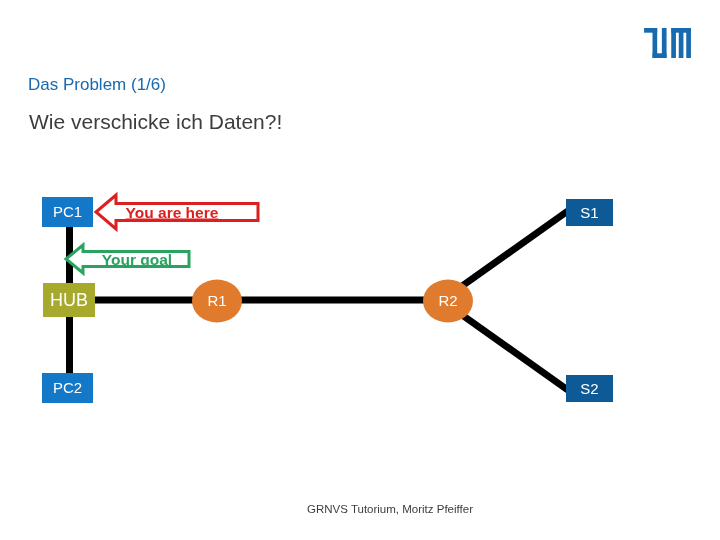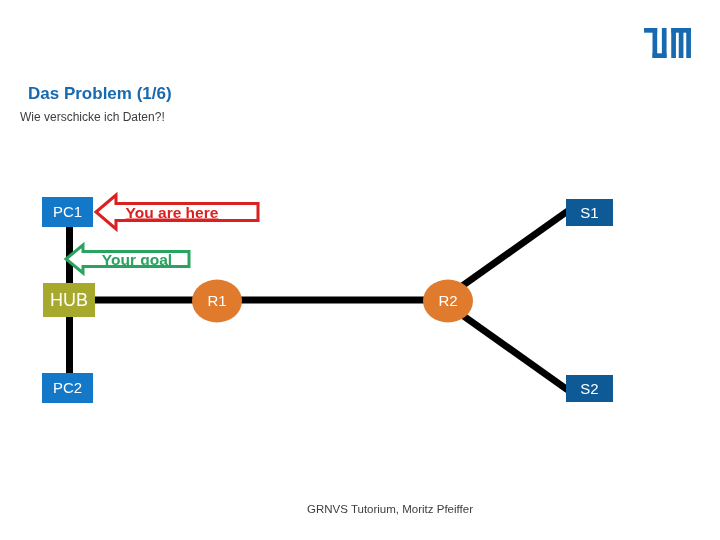--- a/index.html
+++ b/index.html
@@ -14,31 +14,31 @@
   .logo-svg {
     position: absolute;
     left: 644px;
     top: 28px;
     width: 47px;
     height: 30px;
   }
   .title {
     position: absolute;
     left: 28px;
-    top: 84px;
+    top: 75px;
     font-size: 17px;
-    font-weight: bold;
+    font-weight: normal;
     color: var(--tum-blue);
     white-space: nowrap;
   }
   .subtitle {
     position: absolute;
-    left: 20px;
+    left: 29px;
     top: 110px;
-    font-size: 12px;
+    font-size: 21px;
     color: var(--text-dark);
     white-space: nowrap;
   }
   .footer {
     position: absolute;
     left: 0;
     top: 503px;
     width: 720px;
     text-align: center;
     font-size: 11.5px;

